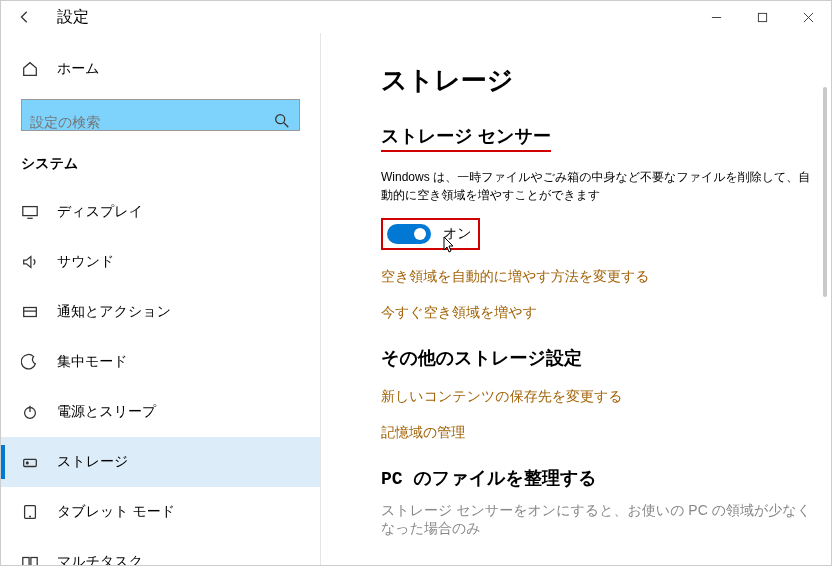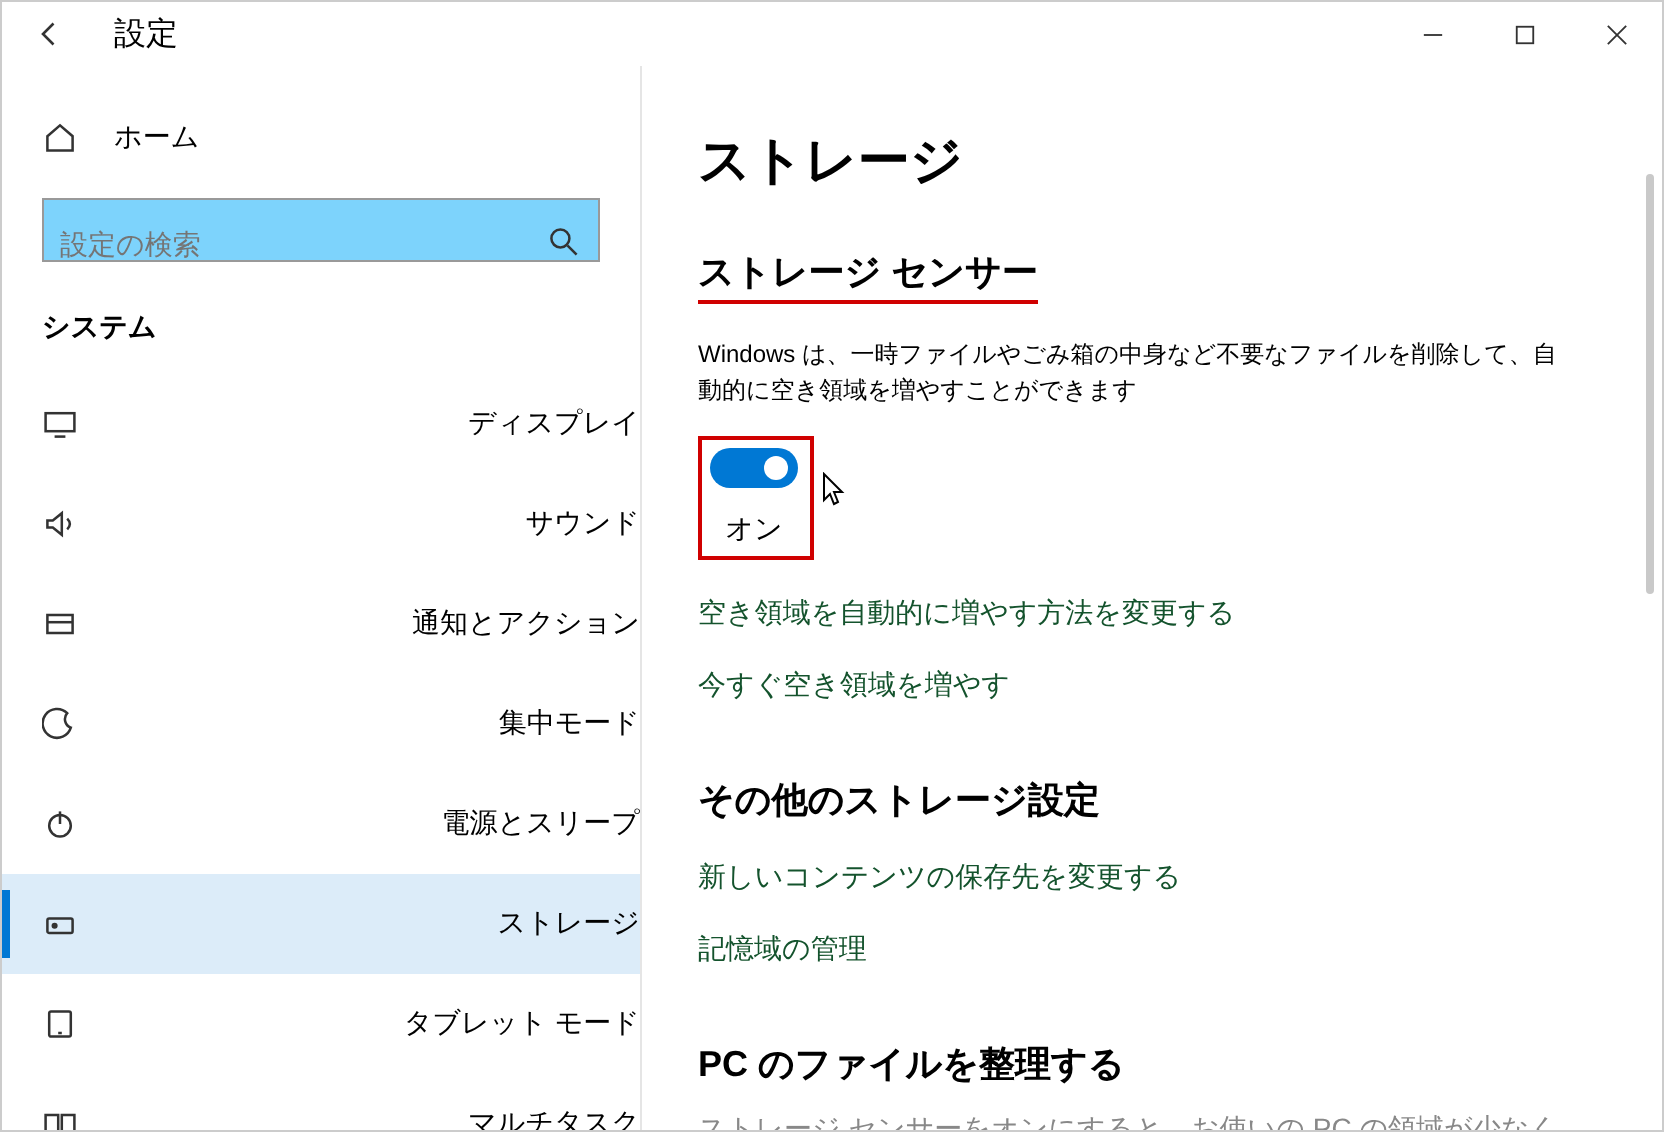--- a/index.html
+++ b/index.html
@@ -43,20 +43,21 @@
     width: 46px; height:32px;
     display:flex; align-items:center; justify-content:center;
     cursor:pointer;
   }
   
   .body {
     flex:1;
     display:flex;
     overflow:hidden;
     position:relative;
+    gap:32px;
   }
   .sidebar {
     width: 320px;
     border-right: 1px solid #e5e5e5;
     padding-top: 16px;
     display:flex;
     flex-direction:column;
     overflow:hidden;
   }
   .home-row {
@@ -91,21 +92,20 @@
   }
   .nav-list { flex:1; overflow:hidden; }
   .nav-item {
     display:flex; align-items:center;
     height: 50px;
     padding-left: 20px;
     gap: 18px;
     cursor:pointer;
     font-size: 14px;
     position:relative;
-    justify-content:space-between;
   }
   .nav-item.selected {
     background: #dcecf9;
   }
   .nav-item.selected::before {
     content:"";
     position:absolute; left:0; top:8px; bottom:8px;
     width:4px; background:#0078d4;
   }
   .icon { width:18px; height:18px; display:flex; align-items:center; justify-content:center; color:#333; }
@@ -125,46 +125,45 @@
   }
   .red-underline { border-bottom: 2px solid #d00000; display:inline-block; padding-bottom:2px; }
   .desc { font-size: 12px; margin-top:16px; line-height:1.5; max-width: 440px; }
   .toggle-row {
     display:flex; align-items:center; gap:12px;
     margin-top: 14px;
     padding: 4px 6px 4px 4px;
     border: 2px solid #d00000;
     width: fit-content;
     position:relative;
-    flex-direction:column;
   }
   .toggle {
     width: 44px; height:20px; border-radius: 10px;
     background: #0078d4;
     position:relative;
     cursor:pointer;
   }
   .toggle .knob {
     width:12px; height:12px; border-radius:50%; background:#fff;
     position:absolute; top:4px; right:5px;
   }
   .toggle-label { font-size:14px; }
   .cursor {
     position:absolute; left: 60px; top: 16px;
     pointer-events:none;
   }
   .link {
-    color:#14532d;
+    color:#a16207;
     font-size:14px;
     display:block;
     margin-top:18px;
     cursor:pointer;
     width:fit-content;
   }
-  .section-h2 { font-size:18px; font-weight:600; margin-top:36px; }
+  .section-h2 { font-size:18px; font-weight:600; margin-top:24px;font-family:Liberation Mono, monospace; }
   .fade-text { color:#888; font-size:14px; margin-top:12px; max-width:440px; }
   .scroll-track {
     position:absolute; right:2px; top:54px; bottom:6px; width:8px;
   }
   .scroll-thumb {
     position:absolute; top:0; width:4px; left:2px; height:210px;
     background:#c9c9c9; border-radius:2px;
   }
 </style>
 </head>

